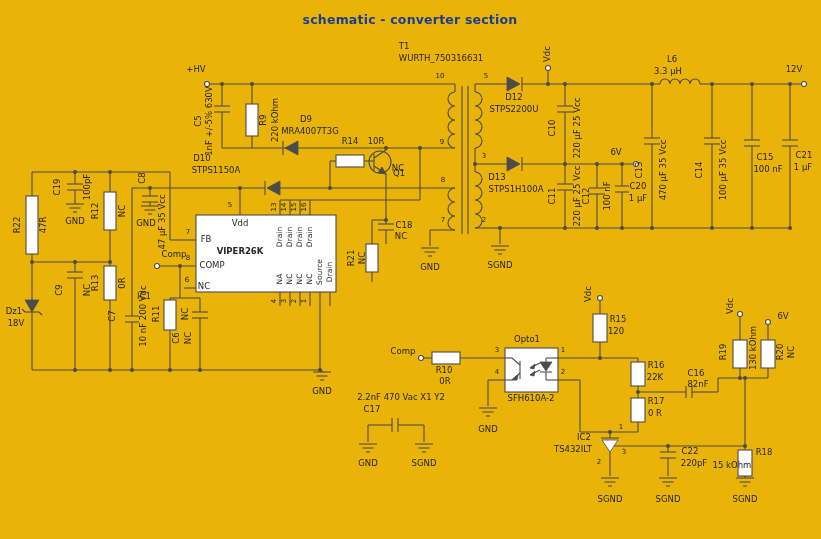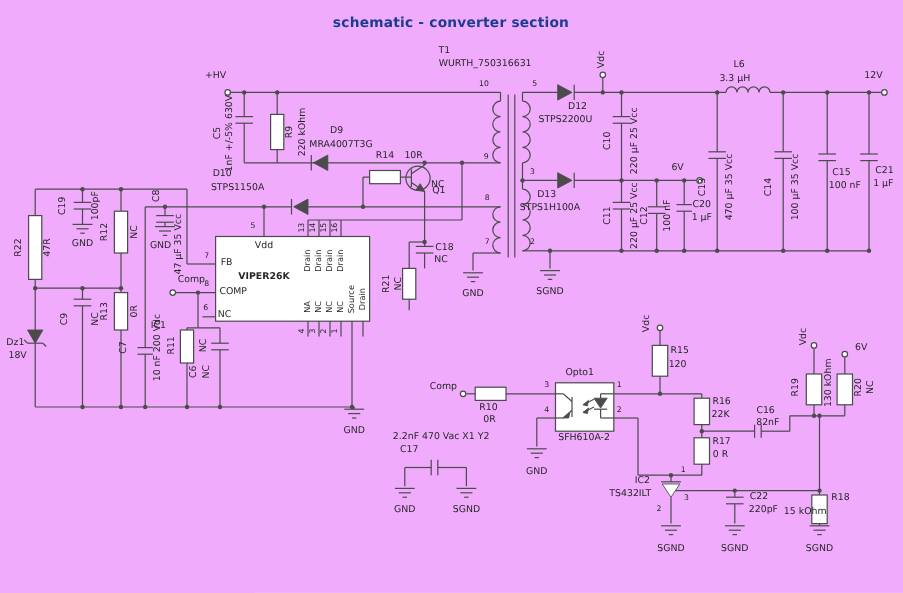--- a/index.html
+++ b/index.html
@@ -1,17 +1,17 @@
 <!DOCTYPE html>
 <html style="--title: #1b3d91; --ink: #262626; --wire: #4b4b4b;"><head>
 <meta charset="utf-8">
 <style>
   :root{ --title:#1b3d91; --ink:#262626; --wire:#4b4b4b; }
   html,body{margin:0;padding:0;background:#fff;}
-  .stage{position:relative;width:821px;height:539px;background:#f0abfc;
+  .stage{position:relative;width:821px;height:539px;background:#eab308;
          font-family:"DejaVu Sans",sans-serif;overflow:hidden;}
   .sch{position:absolute;left:0;top:0;}
   .sch line,.sch path,.sch polyline{stroke:var(--wire);fill:none;stroke-width:1.1;}
   .sch rect{stroke:var(--wire);fill:#fff;stroke-width:1.1;}
   .sch polygon{fill:var(--wire);stroke:var(--wire);stroke-width:0.8;}
   .sch polygon.hollow{fill:#fff;}
   .sch .dot{fill:var(--wire);stroke:none;}
   .sch .term{fill:#fff;stroke:var(--wire);stroke-width:1.1;}
   .sch .outl{fill:none;stroke:var(--wire);stroke-width:1.1;}
   .lbl{position:absolute;transform:translate(-50%,-50%);font-size:8.5px;line-height:1.1;
@@ -480,24 +480,24 @@
 <span class="lbl" style="left:610px;top:500px">SGND</span>
 <span class="lbl" style="left:668px;top:500px">SGND</span>
 <span class="lbl" style="left:745px;top:500px">SGND</span>
 <span class="lbl rot" style="left:548px;top:54px">Vdc</span>
 <span class="lbl rot" style="left:589px;top:294px">Vdc</span>
 <span class="lbl rot" style="left:731px;top:306px">Vdc</span>
 <span class="lbl" style="left:616px;top:153px">6V</span>
 <span class="lbl" style="left:783px;top:317px">6V</span>
 <span class="lbl" style="left:794px;top:70px">12V</span>
 
-<span class="lbl" style="left:525px;top:98px">D12</span>
+<span class="lbl" style="left:514px;top:98px">D12</span>
 <span class="lbl" style="left:514px;top:110px">STPS2200U</span>
 <span class="lbl" style="left:497px;top:178px">D13</span>
-<span class="lbl" style="left:500px;top:190px">STPS1H100A</span>
+<span class="lbl" style="left:516px;top:190px">STPS1H100A</span>
 <span class="lbl rot" style="left:553px;top:128px">C10</span>
 <span class="lbl rot" style="left:578px;top:128px">220 μF 25 Vcc</span>
 <span class="lbl rot" style="left:553px;top:196px">C11</span>
 <span class="lbl rot" style="left:578px;top:196px">220 μF 25 Vcc</span>
 <span class="lbl rot" style="left:587px;top:196px">C12</span>
 <span class="lbl rot" style="left:608px;top:196px">100 nF</span>
 <span class="lbl" style="left:638px;top:187px">C20</span>
 <span class="lbl" style="left:638px;top:199px">1 μF</span>
 <span class="lbl" style="left:672px;top:60px">L6</span>
 <span class="lbl" style="left:668px;top:72px">3.3 μH</span>

